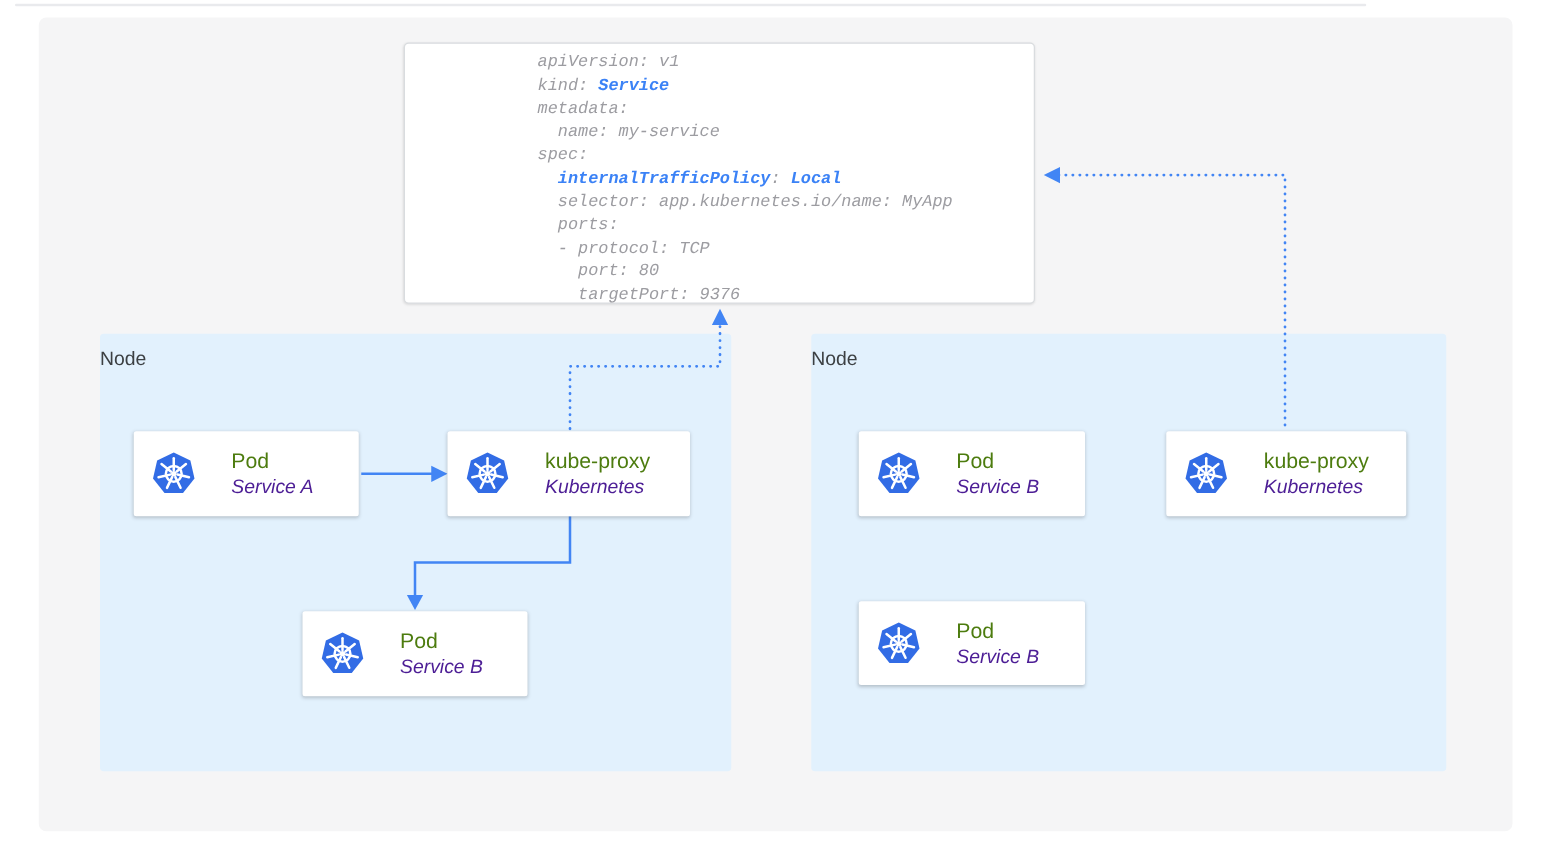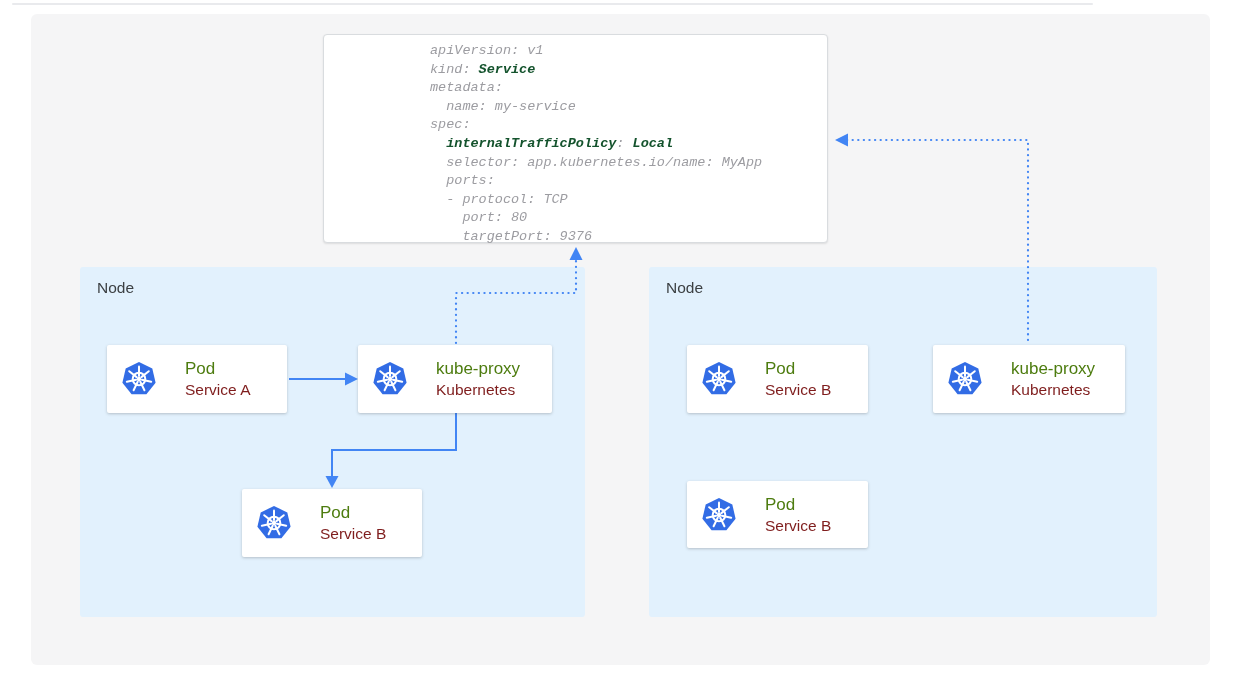--- a/index.html
+++ b/index.html
@@ -20,42 +20,42 @@
     position:absolute;left:323px;top:34px;width:505px;height:209px;
     background:#ffffff;border:1px solid #d9dcdf;border-radius:4px;
     box-shadow:0 1px 2px rgba(0,0,0,0.10);box-sizing:border-box;
   }
   #yaml-code{
     position:absolute;left:106px;top:7px;
     font-family:"Liberation Mono",monospace;font-style:italic;
     font-size:13.5px;line-height:18.6px;color:#9c9ca1;
     white-space:pre;
   }
-  .code-bold{font-weight:bold;color:#14532d;}
+  .code-bold{font-weight:bold;color:#3b82f6;}
   
   .node{
     position:absolute;background:#e2f1fd;border-radius:3px;
   }
   #node-left{left:80px;top:267px;width:505px;height:350px;}
   #node-right{left:649px;top:267px;width:508px;height:350px;}
   .node-label{
-    position:absolute;left:17px;top:12px;
+    position:absolute;left:0;top:12px;
     font-size:15.5px;color:#3c4043;
   }
   
   .card{
     position:absolute;background:#ffffff;border-radius:2px;
     box-shadow:0 1px 3px rgba(60,64,67,0.28);
     display:flex;align-items:center;box-sizing:border-box;
     padding-left:14px;
   }
   .card .kicon{flex:0 0 36px;width:36px;height:36px;}
   .card .ctext{margin-left:28px;}
   .card .ctitle{font-size:17px;color:#4d7c0f;line-height:22px;}
-  .card .csub{font-size:15.5px;color:#7f1d1d;line-height:20px;}
+  .card .csub{font-size:15.5px;color:#4c1d95;line-height:20px;font-style:italic;}
   #card-l1{left:107px;top:345px;width:180px;height:68px;}
   #card-l2{left:358px;top:345px;width:194px;height:68px;}
   #card-l3{left:242px;top:489px;width:180px;height:68px;}
   #card-r1{left:687px;top:345px;width:181px;height:68px;}
   #card-r2{left:933px;top:345px;width:192px;height:68px;}
   #card-r3{left:687px;top:481px;width:181px;height:67px;}
   #arrows{position:absolute;left:0;top:0;pointer-events:none;}
 </style>
 </head>
 <body>

